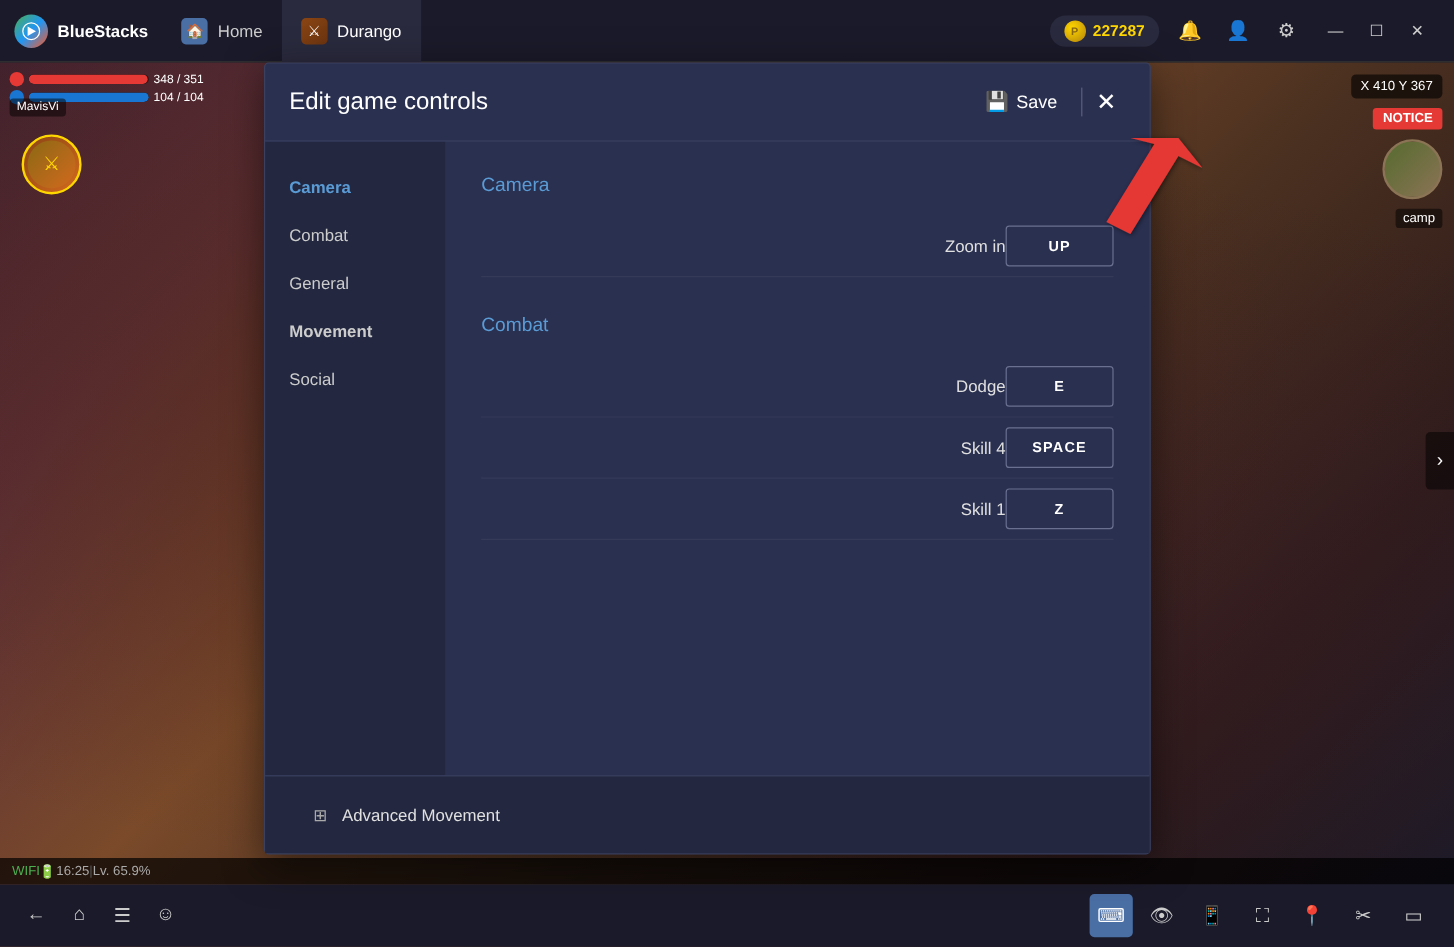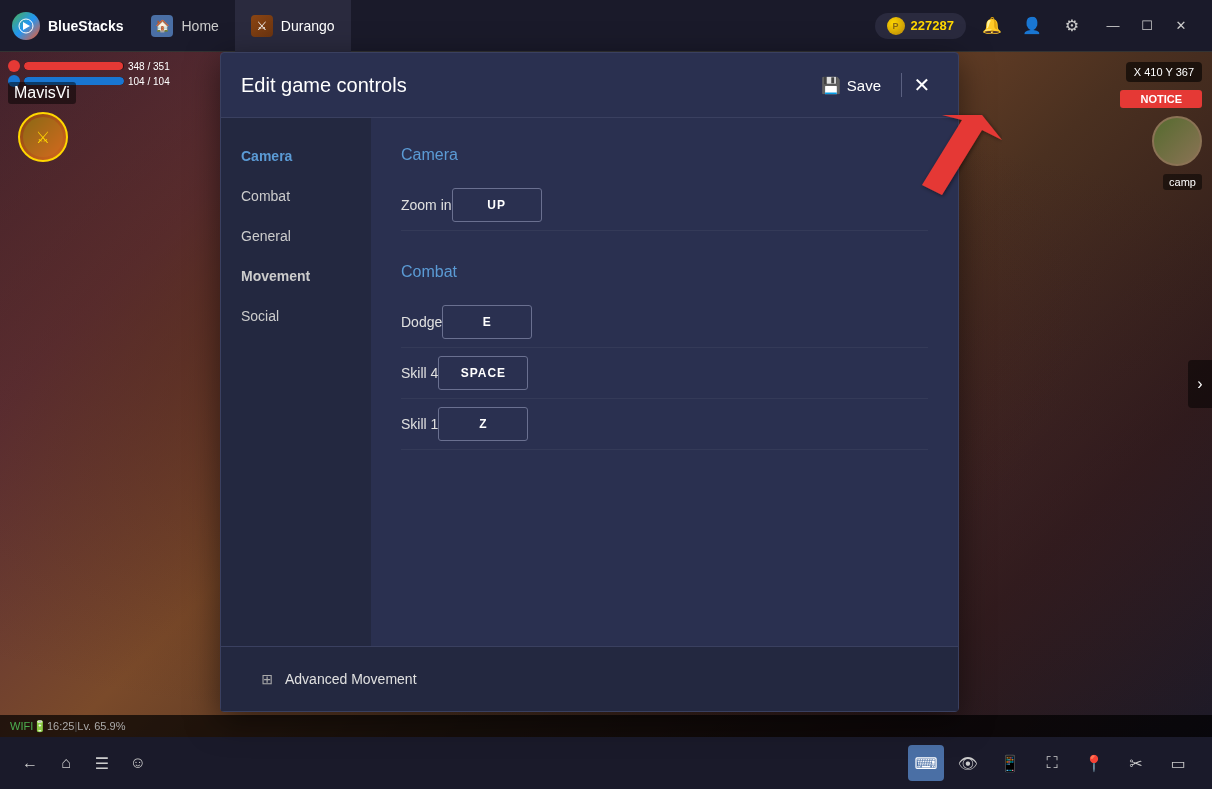--- a/index.html
+++ b/index.html
@@ -197,21 +197,21 @@
     .coords-display {
       background: rgba(0,0,0,0.6);
       padding: 4px 8px;
       border-radius: 4px;
       color: white;
       font-size: 11px;
     }
     .notice-badge {
       background: #e53935;
       color: white;
-      padding: 3px 20px;
+      padding: 3px 8px;
       border-radius: 3px;
       font-size: 11px;
       font-weight: bold;
     }
 
     .chevron-right {
       position: absolute;
       right: 0; top: 50%;
       transform: translateY(-50%);
       width: 24px; height: 48px;
@@ -336,21 +336,21 @@
     }
     .section-header {
       color: #5b9bd5;
       font-size: 16px;
       margin-bottom: 16px;
       margin-top: 8px;
     }
     .keybind-row {
       display: flex;
       align-items: center;
-      justify-content: flex-start;
+      justify-content: flex-end;
       padding: 8px 0;
       border-bottom: 1px solid rgba(255,255,255,0.05);
     }
     .keybind-label {
       color: #e0e0e0;
       font-size: 14px;
     }
     .key-btn {
       min-width: 90px;
       height: 34px;
@@ -465,21 +465,21 @@
         <div class="health-bar-fill" style="width:100%; background:#1976D2;"></div>
       </div>
       <span class="health-text">104 / 104</span>
     </div>
   </div>
 
   <div style="position:absolute; top:30px; left:8px; display:flex; align-items:center; gap:6px;">
     <div class="char-avatar">
       <div style="width:40px;height:40px;border-radius:50%;background:linear-gradient(135deg,#8B6914,#D2691E);display:flex;align-items:center;justify-content:center;color:#FFD700;font-size:16px;">⚔</div>
     </div>
-    <div style="background:rgba(0,0,0,0.5);padding:2px 6px;border-radius:3px;color:white;font-size:16px;">MavisVi</div>
+    <div style="background:rgba(0,0,0,0.5);padding:2px 6px;border-radius:3px;color:white;font-size:10px;">MavisVi</div>
   </div>
 
   <div class="right-panel">
     <div class="coords-display">X 410 Y 367</div>
     <div class="notice-badge">NOTICE</div>
     <div style="width:50px;height:50px;border-radius:50%;background:linear-gradient(135deg,#556B2F,#8B7355);border:2px solid #8B7355;"></div>
     <div style="background:rgba(0,0,0,0.5);padding:2px 6px;border-radius:3px;color:white;font-size:11px;">camp</div>
   </div>
 
   <div class="chevron-right">›</div>

